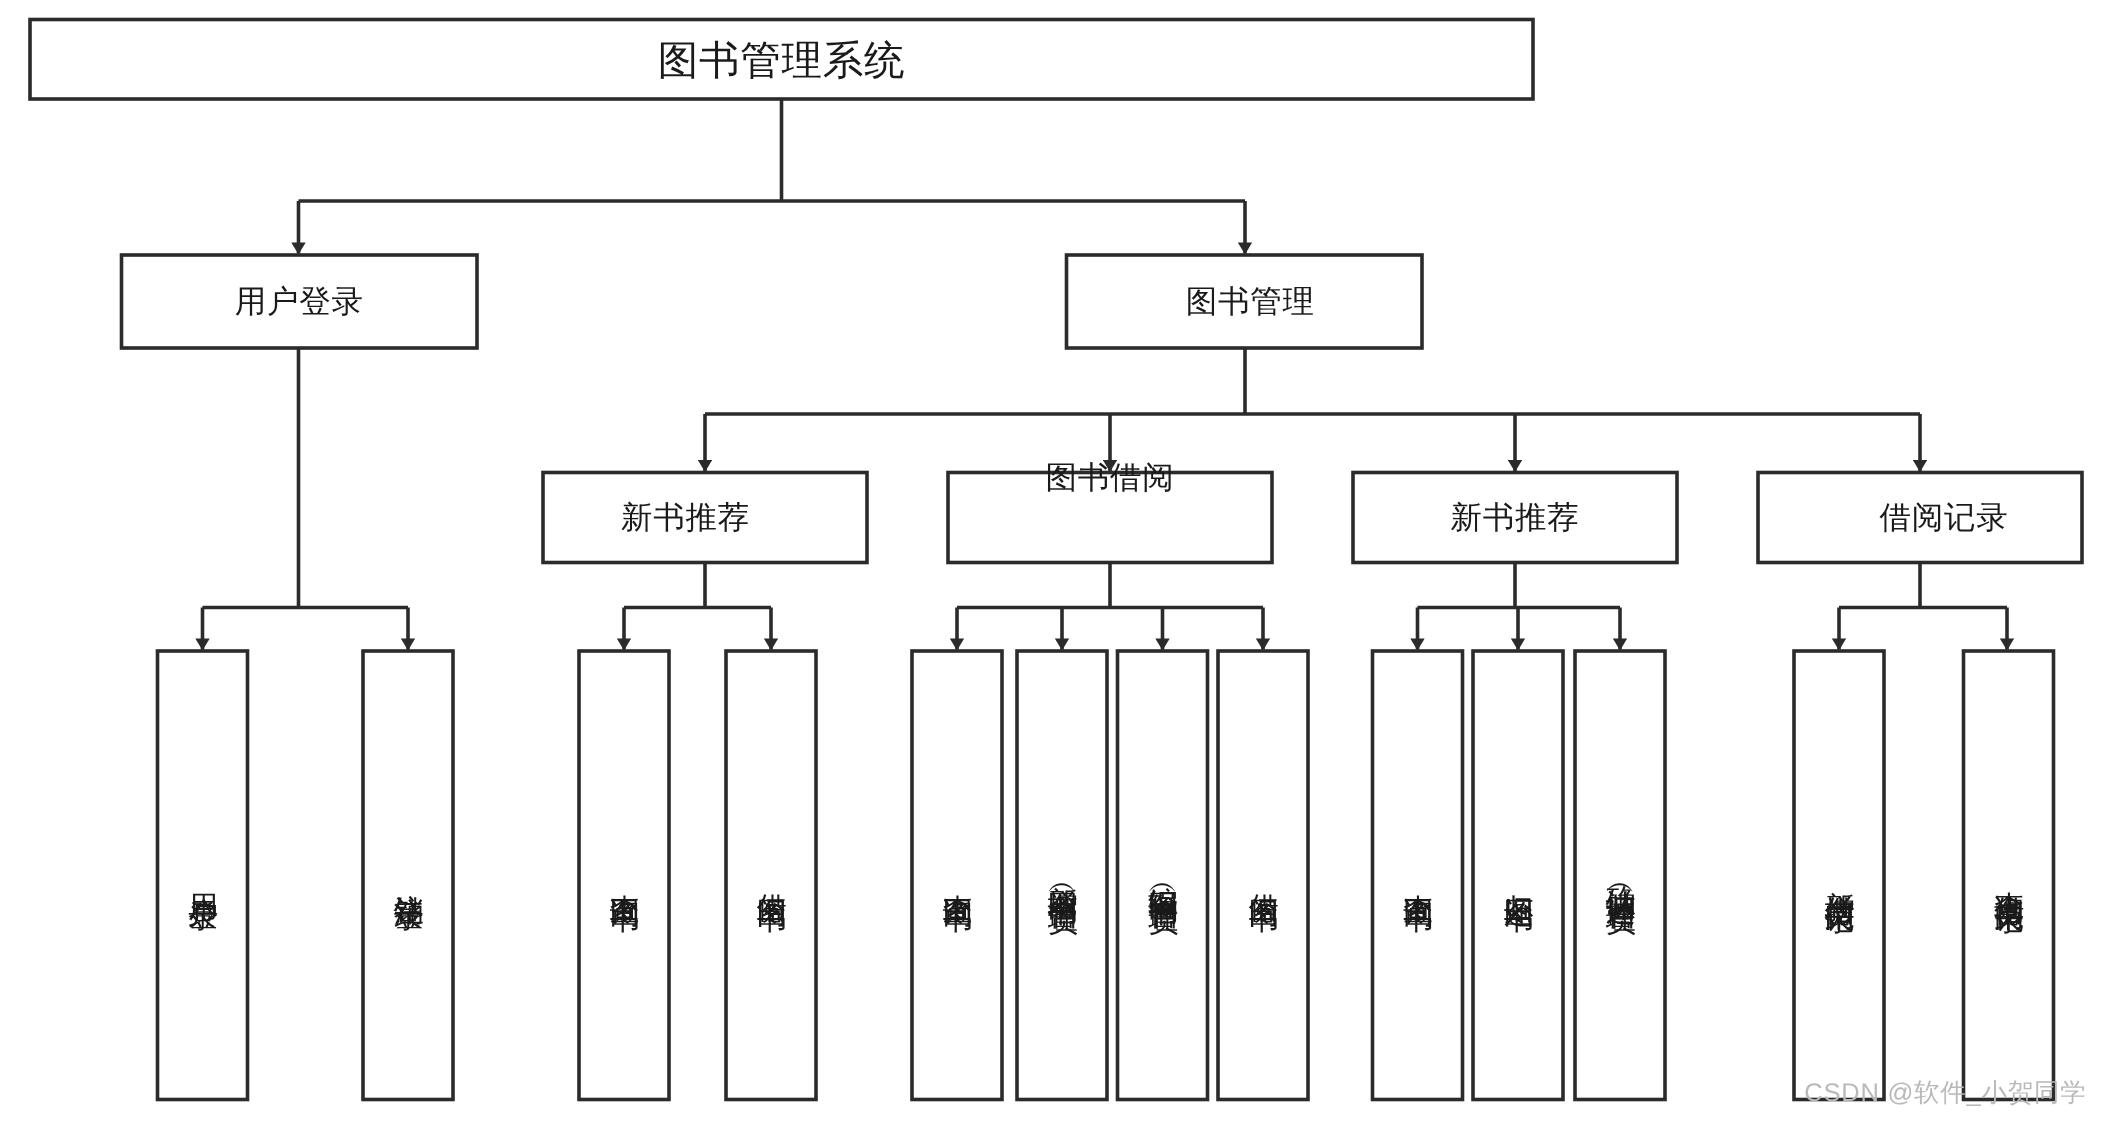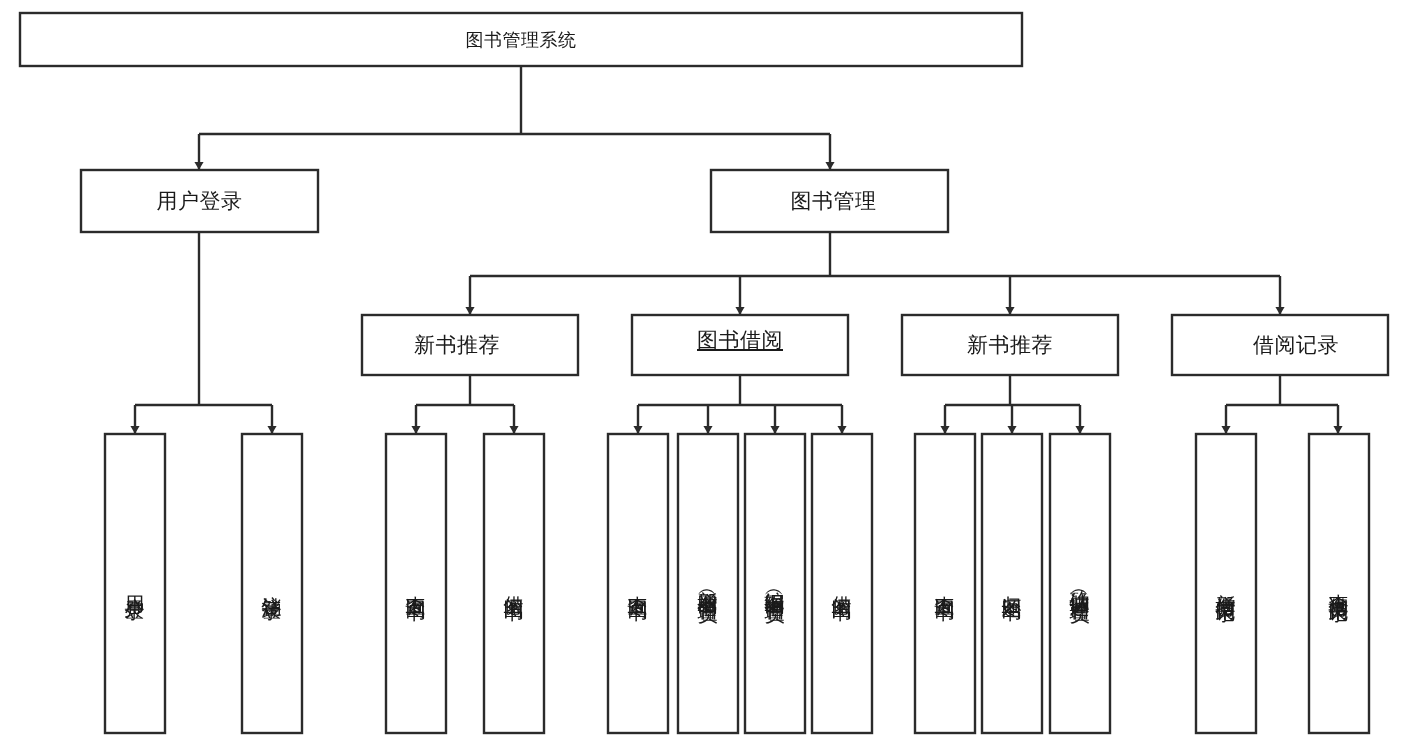--- a/index.html
+++ b/index.html
@@ -59,21 +59,21 @@
     justify-content: center;
     color: #1a1a1a;
     font-size: 20px;
     writing-mode: vertical-rl;
     text-orientation: upright;
     letter-spacing: 2px;
     line-height: 1;
     pointer-events: none;
   }
   .title-label {
-    font-size: 18px;
+    font-size: 27px;
     border-radius: 11px;
   }
   #watermark {
     position: absolute;
     right: 14px;
     bottom: 7px;
     font-size: 17px;
     color: #b9b9b9;
     white-space: nowrap;
     pointer-events: none;
@@ -172,31 +172,32 @@
         <rect x="1196" y="434" width="60" height="299" class="node-box"></rect>
         <rect x="1309" y="434" width="60" height="299" class="node-box"></rect>
       </g>
   </svg>
 
   <div id="label-layer">
       <div class="node-label-h title-label" style="left: 20px; top: 13px; width: 1002px; height: 53px;">图书管理系统</div>
       <div class="node-label-h" style="left: 81px; top: 170px; width: 237px; height: 62px;">用户登录</div>
       <div class="node-label-h" style="left: 711px; top: 170px; width: 245px; height: 62px;">图书管理</div>
       <div class="node-label-h" style="left: 362px; top: 315px; width: 190px; height: 60px;">新书推荐</div>
-      <div class="node-label-h" style="left: 632px; top: 318px; width: 216px; height: 44px; text-decoration: underline;">图书借阅</div>
+      <div class="node-label-h" style="left: 632px; top: 296px; width: 216px; height: 44px;">图书借阅</div>
       <div class="node-label-h" style="left: 902px; top: 315px; width: 216px; height: 60px;">新书推荐</div>
       <div class="node-label-h" style="left: 1172px; top: 315px; width: 248px; height: 60px;">借阅记录</div>
       <div class="node-label-v" style="left: 105px; top: 434px; width: 60px; height: 299px;">用户登录</div>
       <div class="node-label-v" style="left: 242px; top: 434px; width: 60px; height: 299px;">注销登录</div>
       <div class="node-label-v" style="left: 386px; top: 434px; width: 60px; height: 299px;">查询图书</div>
       <div class="node-label-v" style="left: 484px; top: 434px; width: 60px; height: 299px;">借阅图书</div>
       <div class="node-label-v" style="left: 608px; top: 434px; width: 60px; height: 299px;">查询图书</div>
       <div class="node-label-v" style="left: 678px; top: 434px; width: 60px; height: 299px;">新增图书（管理员）</div>
       <div class="node-label-v" style="left: 745px; top: 434px; width: 60px; height: 299px;">编辑图书（管理员）</div>
       <div class="node-label-v" style="left: 812px; top: 434px; width: 60px; height: 299px;">借阅图书</div>
       <div class="node-label-v" style="left: 915px; top: 434px; width: 60px; height: 299px;">查询图书</div>
       <div class="node-label-v" style="left: 982px; top: 434px; width: 60px; height: 299px;">归还图书</div>
       <div class="node-label-v" style="left: 1050px; top: 434px; width: 60px; height: 299px;">确认归还（管理员）</div>
       <div class="node-label-v" style="left: 1196px; top: 434px; width: 60px; height: 299px;">新增借阅记录</div>
       <div class="node-label-v" style="left: 1309px; top: 434px; width: 60px; height: 299px;">查询借阅记录</div>
     </div>
 
+  <div id="watermark">CSDN @软件_小贺同学</div>
 </div>
 
 </body></html>

